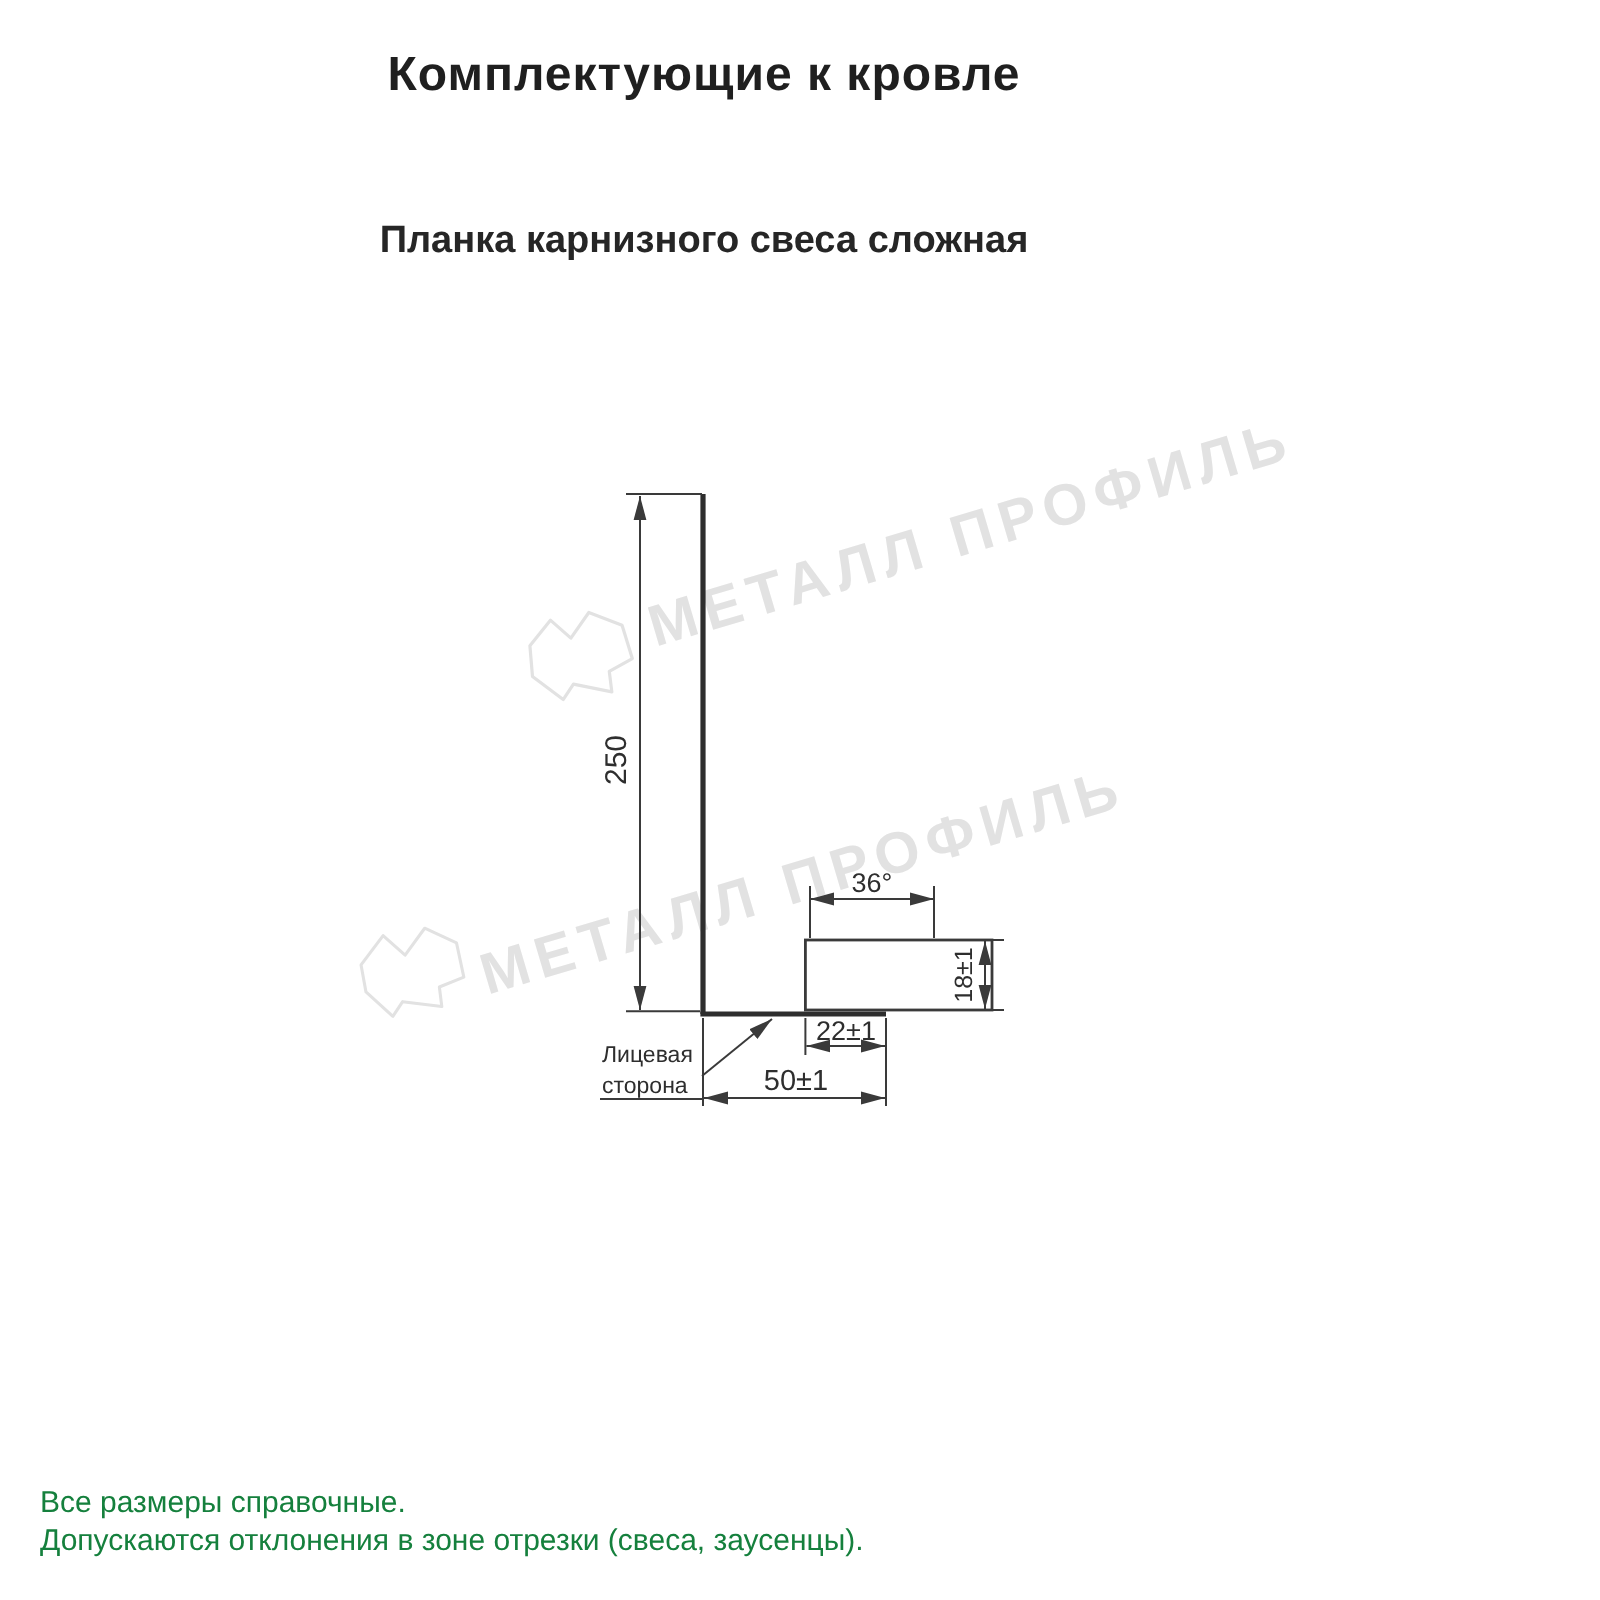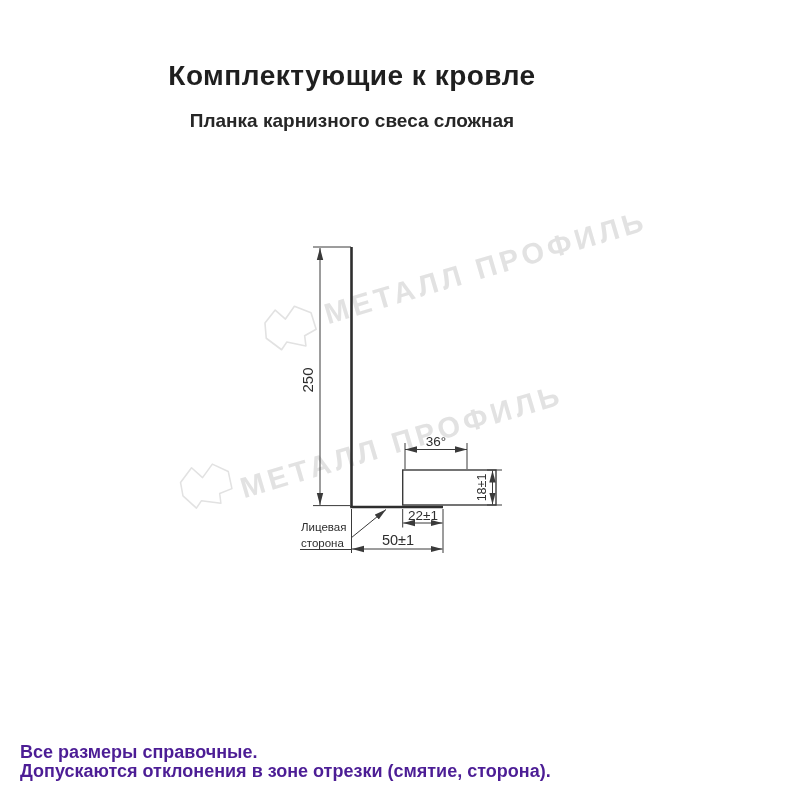--- a/index.html
+++ b/index.html
@@ -2,29 +2,29 @@
 <html><head>
 <meta charset="utf-8">
 <style>
   html,body{margin:0;padding:0;background:#fff;}
   #canvas{
     position:relative;width:800px;height:800px;background:#ffffff;
     font-family:"Liberation Sans","DejaVu Sans",sans-serif;overflow:hidden;
   }
   .page-title{
     position:absolute;left:0;top:24px;width:704px;text-align:center;
-    font-size:28px;font-weight:bold;color:#1f1f1f;letter-spacing:.5px;z-index:3;margin-top:36px;
+    font-size:24px;font-weight:bold;color:#1f1f1f;letter-spacing:.5px;z-index:3;
   }
   .subtitle{
     position:absolute;left:0;top:108px;width:704px;text-align:center;
     font-size:19px;font-weight:bold;color:#262626;line-height:25px;z-index:3;
   }
   .footer{
-    position:absolute;left:20px;top:743px;font-size:18px;color:#4c1d95;
-    line-height:18.5px;z-index:3;font-weight:bold;
+    position:absolute;left:20px;top:743px;font-size:15px;color:#15803d;
+    line-height:18.5px;z-index:3;
   }
   .wm-text{
     position:absolute;white-space:nowrap;font-weight:bold;font-size:29px;
     letter-spacing:4px;color:#e2e2e2;transform:rotate(-16.5deg);
     transform-origin:0 100%;z-index:1;
   }
   .wm-logo{position:absolute;z-index:1;}
   #drawing{position:absolute;left:0;top:0;z-index:2;}
   svg text{font-family:"Liberation Sans","DejaVu Sans",sans-serif;fill:#2e2e2e;}
 </style>
@@ -99,16 +99,16 @@
     <text x="301" y="546.5" font-size="11.5">сторона</text>
   </svg>
 
   <div class="page-title">Комплектующие к кровле</div>
   <div class="subtitle">
     <div>Планка карнизного свеса сложная</div>
   </div>
 
   <div class="footer">
     <div>Все размеры справочные.</div>
-    <div>Допускаются отклонения в зоне отрезки (смятие, сторона).</div>
+    <div>Допускаются отклонения в зоне отрезки (свеса, заусенцы).</div>
   </div>
 
 </div>
 
 </body></html>

